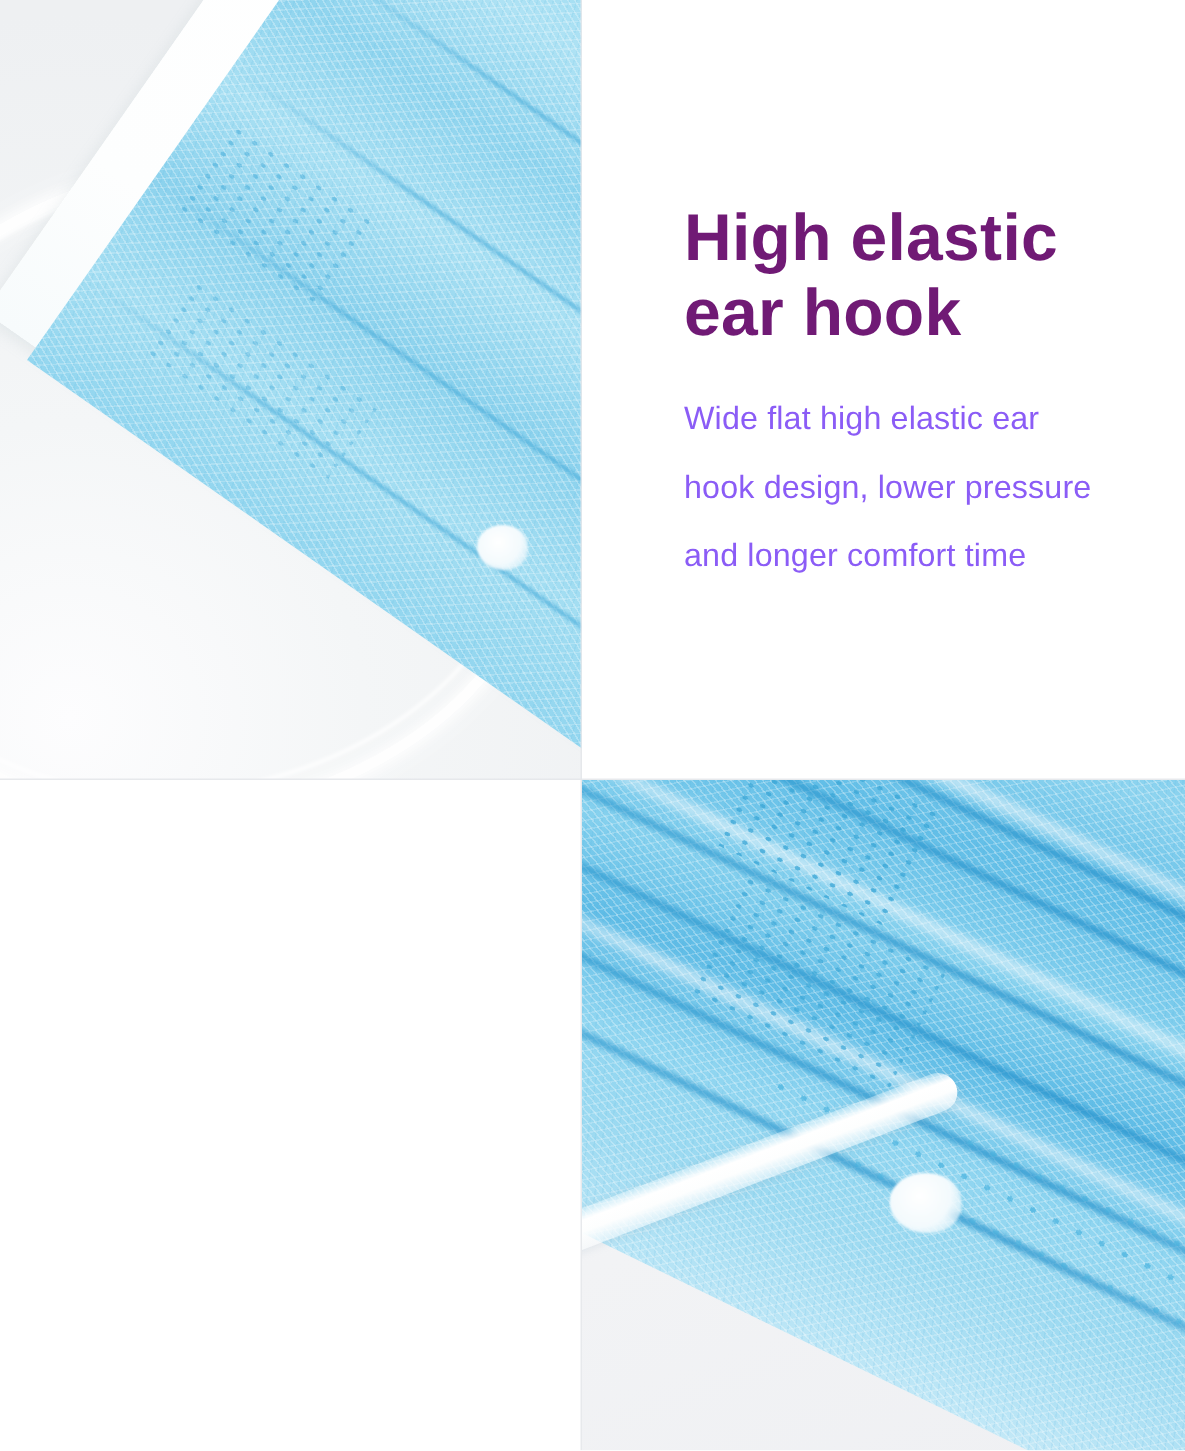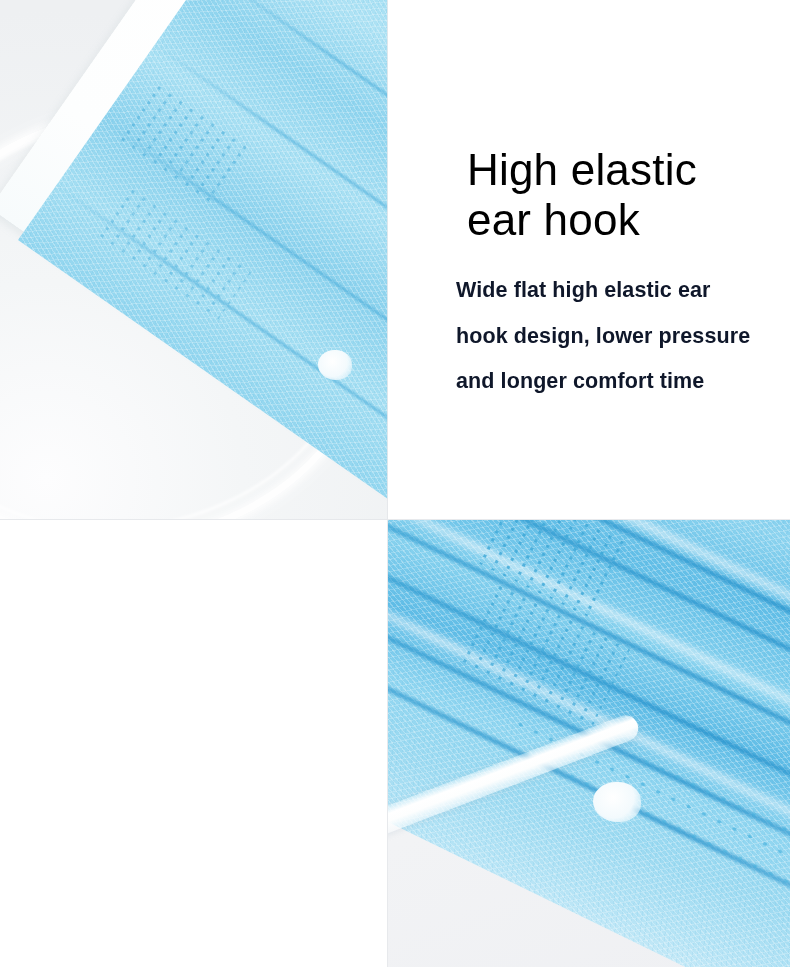--- a/index.html
+++ b/index.html
@@ -155,39 +155,39 @@
   
   #panel-tr{left:388px;top:0;width:402px;height:520px;background:#ffffff;}
   #panel-bl{left:0;top:520px;width:388px;height:447px;background:#ffffff;}
 
   .txt-block{position:absolute;}
   #panel-tr .txt-block{left:68px;top:134px;width:330px;}
   #panel-bl .txt-block{left:35px;top:660px;width:340px;}
   #panel-bl .txt-block{left:35px;top:140px;}
 
   .headline{
-    margin:11px;
+    margin:0;
     font-family:"Liberation Sans","DejaVu Sans",sans-serif;
-    font-weight:400;
+    font-weight:700;
     font-size:44px;
     line-height:1.13;
     letter-spacing:.2px;
-    color:#000000;
+    color:#701a75;
     white-space:pre-line;
   }
   #panel-bl .headline{font-size:43px;line-height:1.1;}
 
   .body-copy{
     margin:0;
     font-family:"Liberation Sans","DejaVu Sans",sans-serif;
-    font-weight:700;
+    font-weight:400;
     font-size:21px;
     line-height:2.05;
     letter-spacing:.1px;
-    color:#0f172a;
+    color:#8b5cf6;
     white-space:pre-line;
   }
   #panel-tr .body-copy{margin-top:24px;font-size:21.5px;line-height:2.1;}
   #panel-bl .body-copy{margin-top:20px;font-size:21px;line-height:1.76;}
 
   
   .seam-v{position:absolute;left:387px;top:0;width:1px;height:967px;background:rgba(228,231,234,.9);}
   .seam-h{position:absolute;left:0;top:519px;width:790px;height:1px;background:rgba(228,231,234,.9);}
 </style>
 </head>

